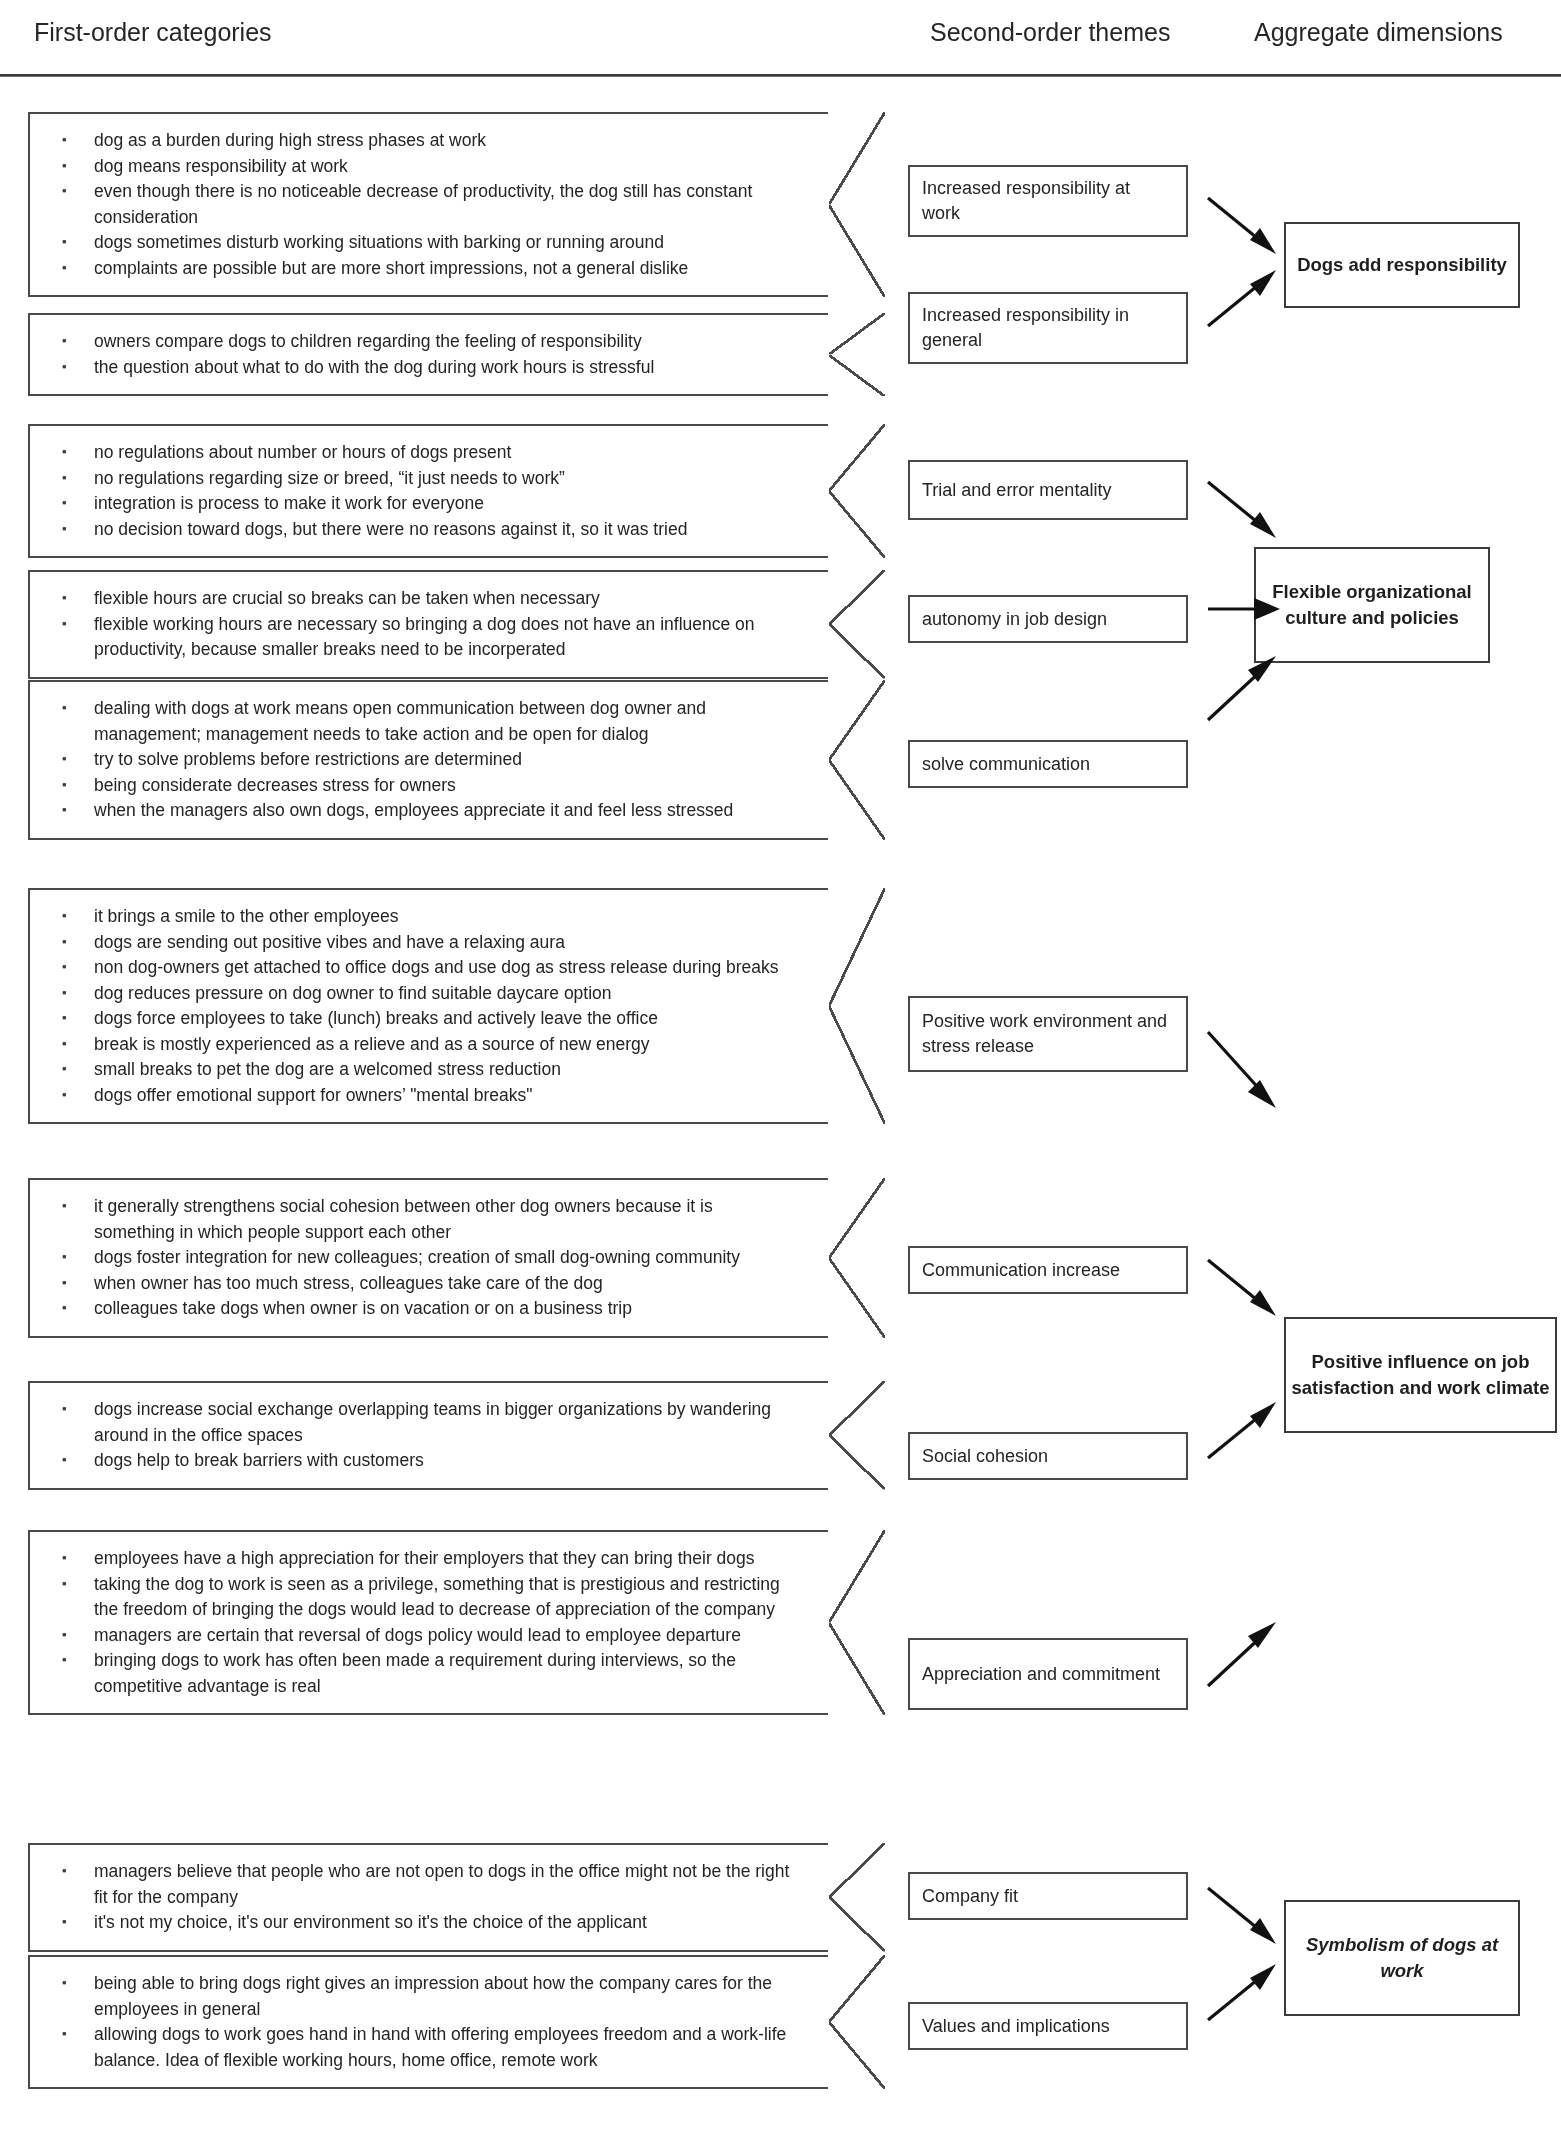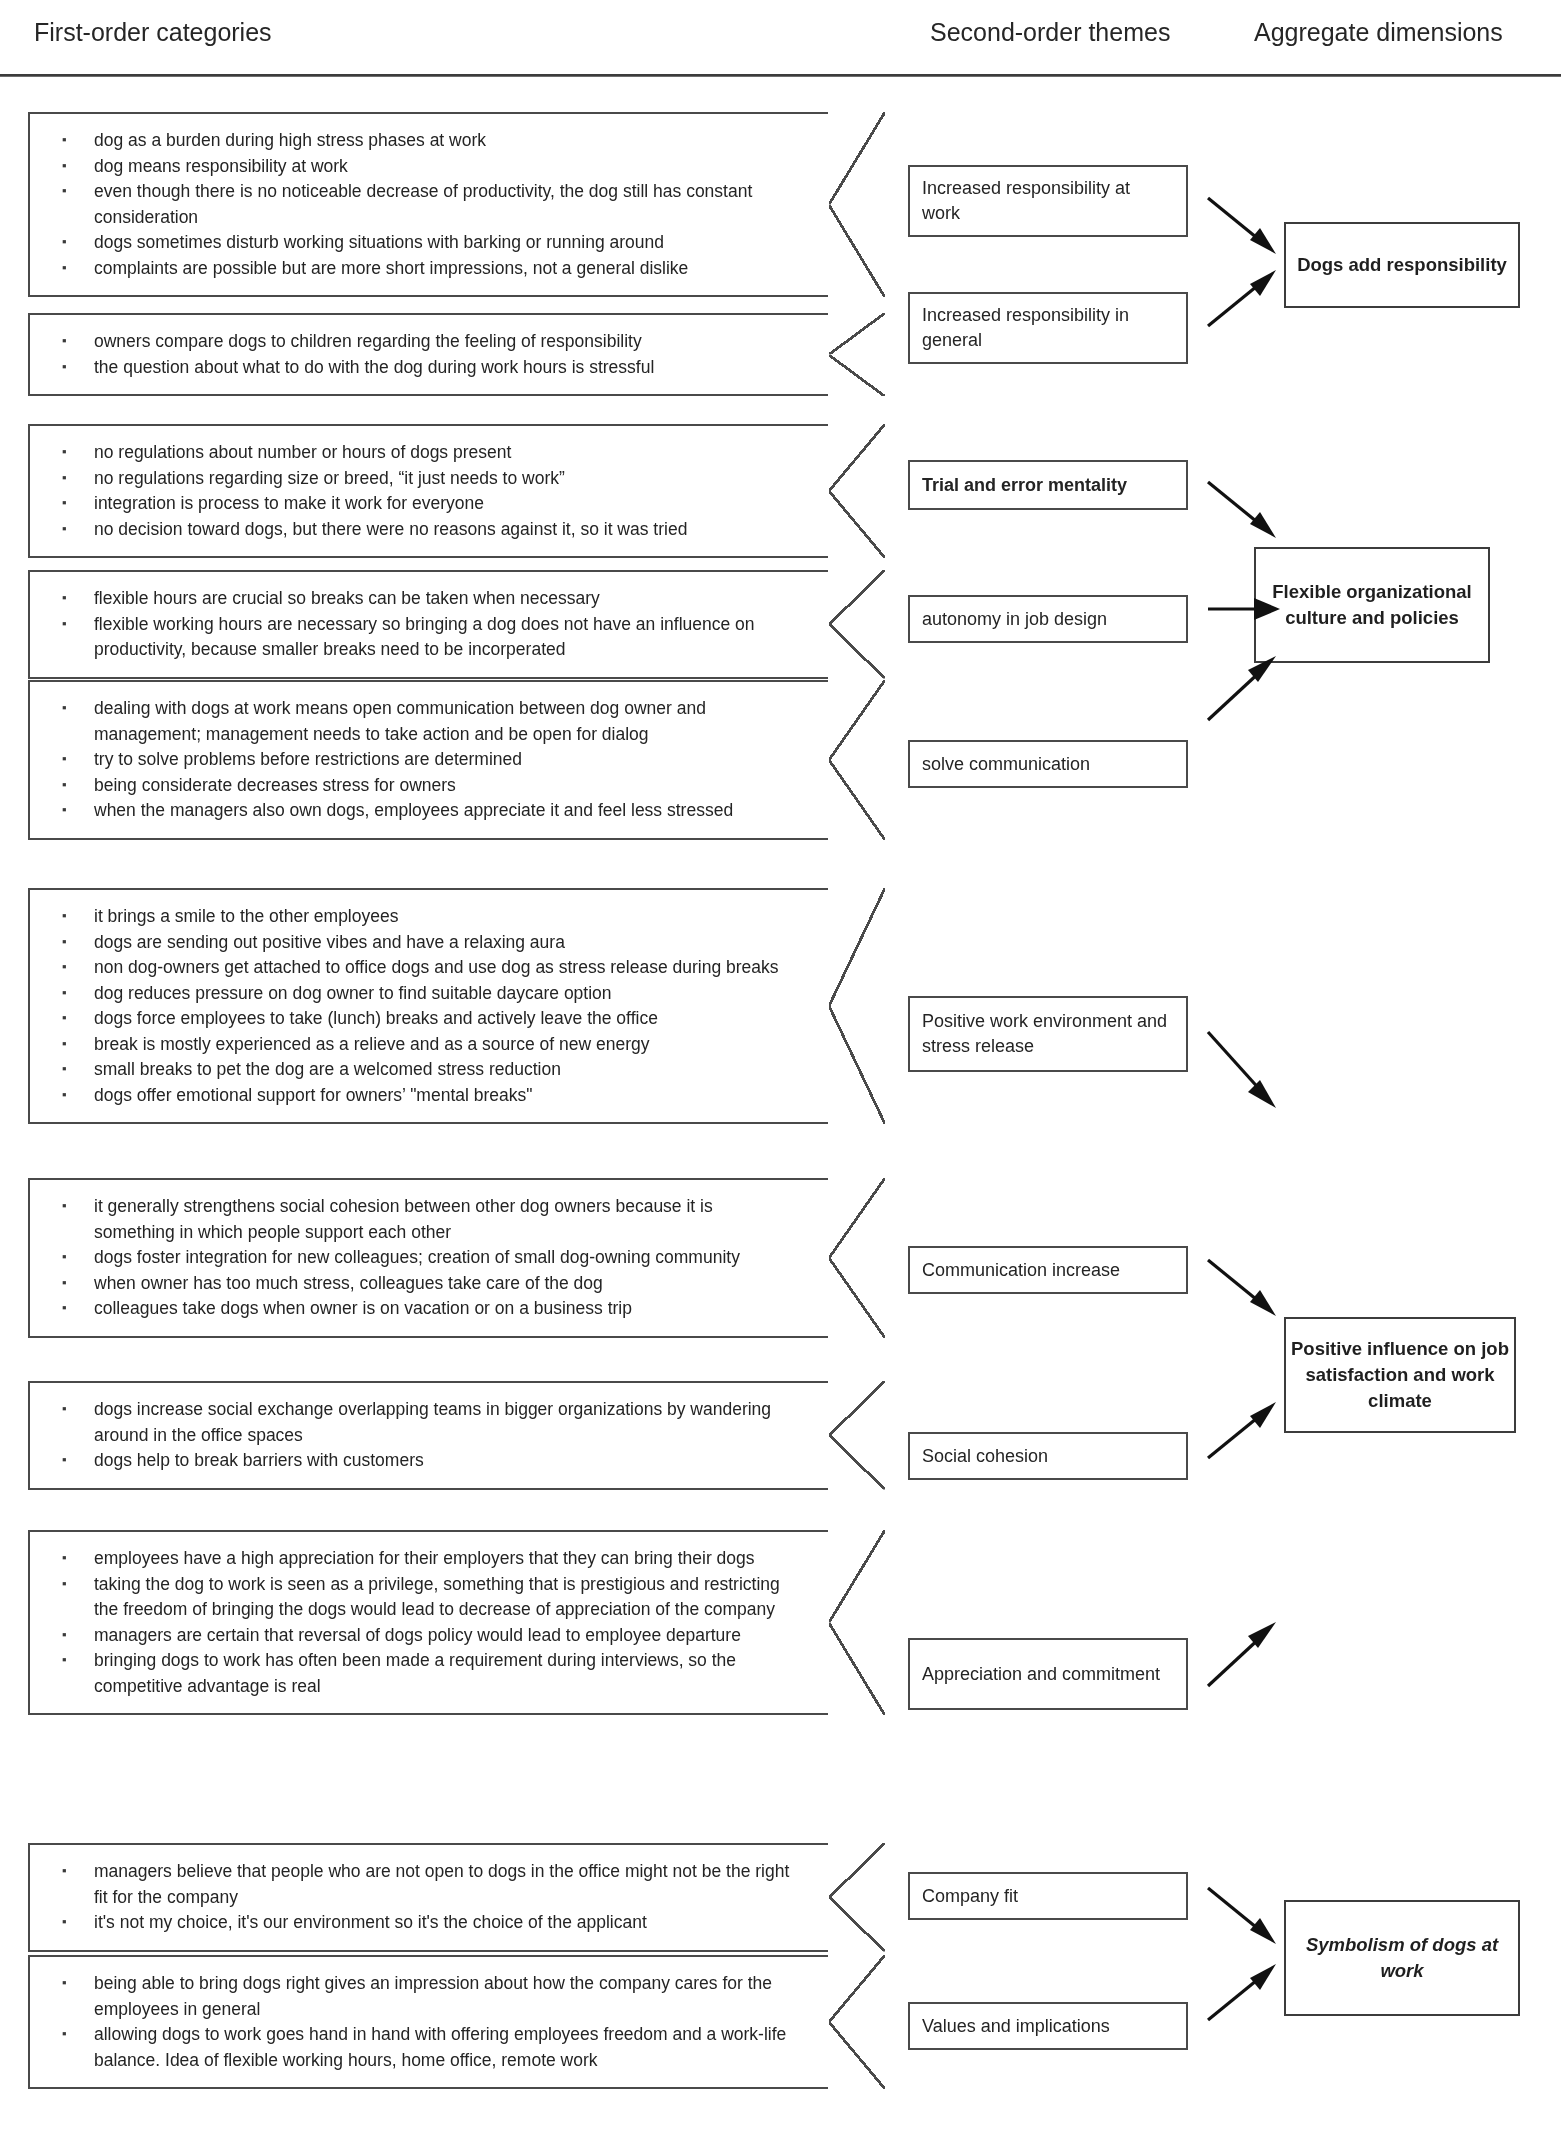--- a/index.html
+++ b/index.html
@@ -186,21 +186,21 @@
   </div>
 
   <div class="so" style="left:908px;top:165px;width:280px;height:72px;">
     <span>Increased responsibility at work</span>
   </div>
 
   <div class="so" style="left:908px;top:292px;width:280px;height:72px;">
     <span>Increased responsibility in general</span>
   </div>
 
-  <div class="so" style="left:908px;top:460px;width:280px;height:50px;font-weight:bold;">
+  <div class="so" style="left:908px;top:460px;width:280px;height:60px;">
     <span>Trial and error mentality</span>
   </div>
 
   <div class="so" style="left:908px;top:595px;width:280px;height:48px;">
     <span>autonomy in job design</span>
   </div>
 
   <div class="so" style="left:908px;top:740px;width:280px;height:48px;">
     <span>solve communication</span>
   </div>
@@ -230,21 +230,21 @@
   </div>
 
   <div class="agg" style="left:1284px;top:222px;width:236px;height:86px;">
     <span>Dogs add responsibility</span>
   </div>
 
   <div class="agg" style="left:1254px;top:547px;width:236px;height:116px;">
     <span>Flexible organizational culture and policies</span>
   </div>
 
-  <div class="agg" style="left:1284px;top:1317px;width:232px;height:116px;">
+  <div class="agg" style="left:1284px;top:1317px;width:273px;height:116px;">
     <span>Positive influence on job satisfaction and work climate</span>
   </div>
 
   <div class="agg" style="left:1284px;top:1900px;width:236px;height:116px;font-style:italic;">
     <span>Symbolism of dogs at work</span>
   </div>
 
   <svg class="arrow" style="left:1206px;top:196px;" width="76" height="62" viewBox="0 0 76 62">
     <line x1="2" y1="2" x2="56" y2="46"></line>
     <polygon points="70,58 44,44 54,32"></polygon>

